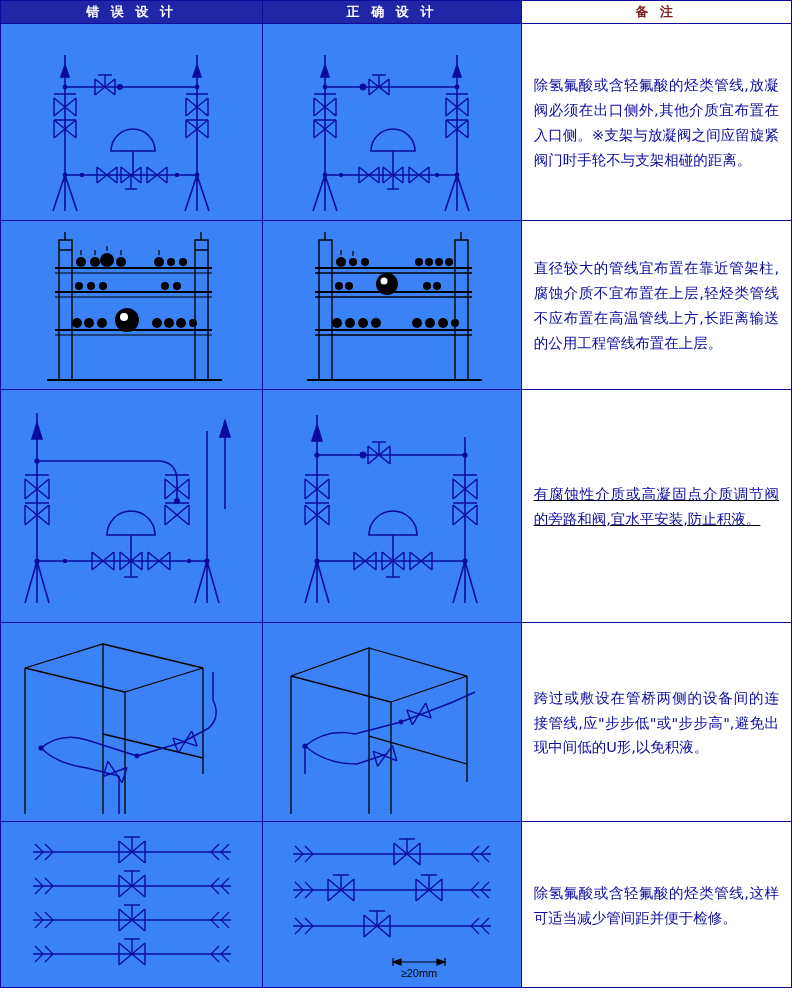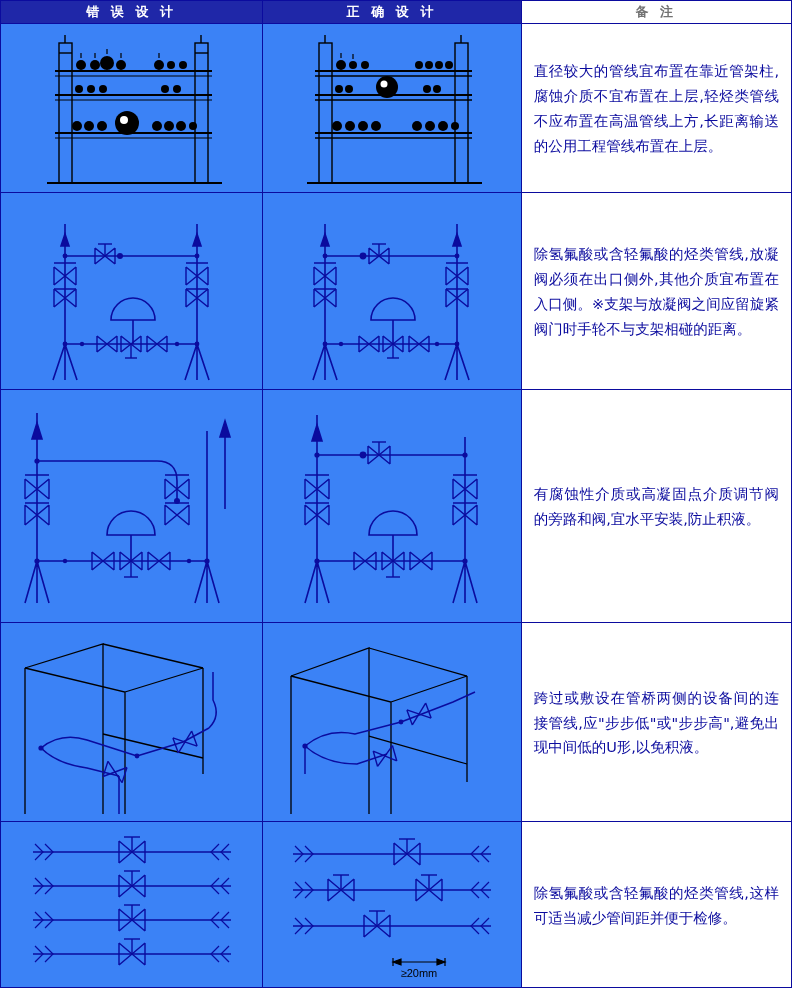--- a/index.html
+++ b/index.html
@@ -1,160 +1,45 @@
 <!DOCTYPE html>
 <html><head>
 <meta charset="utf-8">
 <style>
   html,body{margin:0;padding:0;background:#ffffff;}
   body{width:792px;height:1007px;font-family:"Liberation Sans","DejaVu Sans",sans-serif;}
   .sheet{width:792px;height:1007px;position:relative;background:#fff;}
   table.grid{border-collapse:collapse;width:792px;table-layout:fixed;}
   table.grid td{border:1px solid #0b0b9e;vertical-align:middle;padding:0;}
-  .hdr td{background:#ffffff;height:22px;text-align:center;color:#737373;
+  .hdr td{background:#ffffff;height:22px;text-align:center;color:#7f1d1d;
           font-size:13px;letter-spacing:4px;font-weight:bold;}
   .hdr td.blue{background:#1f27a8;color:#ffffff;}
   col.c1{width:262px;} col.c2{width:258px;} col.c3{width:270px;}
   .cell{position:relative;overflow:hidden;background:#3b82f6;}
   .cell svg{display:block;margin:0 auto;}
   .note{padding:10px 12px 8px 12px;color:#0b0b9e;font-size:14.5px;line-height:1.72;
         font-family:"DejaVu Sans",sans-serif;text-align:justify;}
-  .r1{height:168px;} .r2{height:196px;} .r3{height:232px;} .r4{height:198px;} .r5{height:165px;}
+  .r1{height:168px;} .r2{height:196px;} .r3{height:232px;text-decoration:underline;} .r4{height:198px;} .r5{height:165px;}
 </style>
 </head>
 <body>
 
 <div class="sheet">
 <table class="grid">
   <colgroup>
         <col class="c1">
         <col class="c2">
         <col class="c3">
       </colgroup>
 
   <tbody>
         <tr class="hdr">
     <td class="blue">错 误 设 计</td>
     <td class="blue">正 确 设 计</td>
     <td>备    注</td>
-  </tr>
-
-  <tr>
-    <td class="cell r1">
-      <svg width="250" height="166" viewBox="0 0 250 166">
-        <g stroke="#000" fill="none" stroke-width="1.4">
-
-          <rect x="52" y="18" width="13" height="140"></rect>
-          <rect x="188" y="18" width="13" height="140"></rect>
-          <line x1="52" y1="28" x2="65" y2="28"></line>
-          <line x1="188" y1="28" x2="201" y2="28"></line>
-
-          <line x1="48" y1="46" x2="205" y2="46" stroke-width="2"></line>
-          <line x1="48" y1="51" x2="205" y2="51" stroke-width="1"></line>
-
-          <line x1="48" y1="70" x2="205" y2="70" stroke-width="2"></line>
-          <line x1="48" y1="75" x2="205" y2="75" stroke-width="1"></line>
-
-          <line x1="48" y1="108" x2="205" y2="108" stroke-width="2"></line>
-          <line x1="48" y1="113" x2="205" y2="113" stroke-width="1"></line>
-
-          <line x1="40" y1="158" x2="215" y2="158" stroke-width="2"></line>
-          <line x1="58" y1="18" x2="58" y2="10"></line>
-          <line x1="194" y1="18" x2="194" y2="10"></line>
-        </g>
-
-        <g fill="#000">
-          <circle cx="74" cy="40" r="5"></circle>
-                <circle cx="88" cy="40" r="5"></circle>
-          <circle cx="100" cy="38" r="7"></circle>
-                <circle cx="114" cy="40" r="5"></circle>
-          <circle cx="152" cy="40" r="5"></circle>
-                <circle cx="164" cy="40" r="4"></circle>
-          <circle cx="176" cy="40" r="4"></circle>
-        </g>
-        <g stroke="#000" fill="none" stroke-width="1.2">
-          <line x1="74" y1="33" x2="74" y2="28"></line>
-                <line x1="88" y1="33" x2="88" y2="28"></line>
-          <line x1="100" y1="29" x2="100" y2="24"></line>
-                <line x1="114" y1="33" x2="114" y2="28"></line>
-          <line x1="152" y1="33" x2="152" y2="28"></line>
-        </g>
-
-        <g fill="#000">
-          <circle cx="72" cy="64" r="4"></circle>
-                <circle cx="84" cy="64" r="4"></circle>
-          <circle cx="96" cy="64" r="4"></circle>
-                <circle cx="158" cy="64" r="4"></circle>
-          <circle cx="170" cy="64" r="4"></circle>
-        </g>
-
-        <g fill="#000">
-          <circle cx="70" cy="101" r="5"></circle>
-                <circle cx="82" cy="101" r="5"></circle>
-          <circle cx="95" cy="101" r="5"></circle>
-          <circle cx="150" cy="101" r="5"></circle>
-                <circle cx="162" cy="101" r="5"></circle>
-          <circle cx="174" cy="101" r="5"></circle>
-                <circle cx="186" cy="101" r="4"></circle>
-        </g>
-        <circle cx="120" cy="98" r="12" fill="#000"></circle>
-        <circle cx="117" cy="95" r="4" fill="#fff"></circle>
-      </svg>
-    </td>
-    <td class="cell r1">
-      <svg width="246" height="166" viewBox="0 0 246 166">
-        <g stroke="#000" fill="none" stroke-width="1.4">
-          <rect x="50" y="18" width="13" height="140"></rect>
-          <rect x="186" y="18" width="13" height="140"></rect>
-          <line x1="46" y1="46" x2="203" y2="46" stroke-width="2"></line>
-          <line x1="46" y1="51" x2="203" y2="51"></line>
-          <line x1="46" y1="70" x2="203" y2="70" stroke-width="2"></line>
-          <line x1="46" y1="75" x2="203" y2="75"></line>
-          <line x1="46" y1="108" x2="203" y2="108" stroke-width="2"></line>
-          <line x1="46" y1="113" x2="203" y2="113"></line>
-          <line x1="38" y1="158" x2="213" y2="158" stroke-width="2"></line>
-          <line x1="56" y1="18" x2="56" y2="10"></line>
-          <line x1="192" y1="18" x2="192" y2="10"></line>
-        </g>
-        <g fill="#000">
-          <circle cx="72" cy="40" r="5"></circle>
-                <circle cx="84" cy="40" r="4"></circle>
-          <circle cx="96" cy="40" r="4"></circle>
-          <circle cx="150" cy="40" r="4"></circle>
-                <circle cx="160" cy="40" r="4"></circle>
-          <circle cx="170" cy="40" r="4"></circle>
-                <circle cx="180" cy="40" r="4"></circle>
-        </g>
-        <g stroke="#000" fill="none" stroke-width="1.2">
-          <line x1="72" y1="33" x2="72" y2="28"></line>
-                <line x1="84" y1="34" x2="84" y2="29"></line>
-        </g>
-        <g fill="#000">
-          <circle cx="70" cy="64" r="4"></circle>
-                <circle cx="80" cy="64" r="4"></circle>
-          <circle cx="158" cy="64" r="4"></circle>
-                <circle cx="168" cy="64" r="4"></circle>
-        </g>
-        <circle cx="118" cy="62" r="11" fill="#000"></circle>
-        <circle cx="115" cy="59" r="3.5" fill="#fff"></circle>
-        <g fill="#000">
-          <circle cx="68" cy="101" r="5"></circle>
-                <circle cx="81" cy="101" r="5"></circle>
-          <circle cx="94" cy="101" r="5"></circle>
-                <circle cx="107" cy="101" r="5"></circle>
-          <circle cx="148" cy="101" r="5"></circle>
-                <circle cx="161" cy="101" r="5"></circle>
-          <circle cx="174" cy="101" r="5"></circle>
-                <circle cx="186" cy="101" r="4"></circle>
-        </g>
-      </svg>
-    </td>
-    <td class="r1">
-      <div class="note">直径较大的管线宜布置在靠近管架柱,腐蚀介质不宜布置在上层,轻烃类管线不应布置在高温管线上方,长距离输送的公用工程管线布置在上层。</div>
-    </td>
   </tr>
 
   <tr>
     <td class="cell r2">
       <svg width="250" height="194" viewBox="0 0 250 194">
         <g stroke="#0b0b9e" fill="none" stroke-width="1.6">
 
           <line x1="58" y1="40" x2="58" y2="150"></line>
           <line x1="190" y1="40" x2="190" y2="150"></line>
 
@@ -273,20 +158,135 @@
           <circle cx="56" cy="150" r="2.4"></circle>
                 <circle cx="188" cy="150" r="2.4"></circle>
           <circle cx="72" cy="150" r="2.2"></circle>
                 <circle cx="168" cy="150" r="2.2"></circle>
           <circle cx="94" cy="62" r="3.4"></circle>
         </g>
       </svg>
     </td>
     <td class="r2">
       <div class="note">除氢氟酸或含轻氟酸的烃类管线,放凝阀必须在出口侧外,其他介质宜布置在入口侧。※支架与放凝阀之间应留旋紧阀门时手轮不与支架相碰的距离。</div>
+    </td>
+  </tr>
+
+  <tr>
+    <td class="cell r1">
+      <svg width="250" height="166" viewBox="0 0 250 166">
+        <g stroke="#000" fill="none" stroke-width="1.4">
+
+          <rect x="52" y="18" width="13" height="140"></rect>
+          <rect x="188" y="18" width="13" height="140"></rect>
+          <line x1="52" y1="28" x2="65" y2="28"></line>
+          <line x1="188" y1="28" x2="201" y2="28"></line>
+
+          <line x1="48" y1="46" x2="205" y2="46" stroke-width="2"></line>
+          <line x1="48" y1="51" x2="205" y2="51" stroke-width="1"></line>
+
+          <line x1="48" y1="70" x2="205" y2="70" stroke-width="2"></line>
+          <line x1="48" y1="75" x2="205" y2="75" stroke-width="1"></line>
+
+          <line x1="48" y1="108" x2="205" y2="108" stroke-width="2"></line>
+          <line x1="48" y1="113" x2="205" y2="113" stroke-width="1"></line>
+
+          <line x1="40" y1="158" x2="215" y2="158" stroke-width="2"></line>
+          <line x1="58" y1="18" x2="58" y2="10"></line>
+          <line x1="194" y1="18" x2="194" y2="10"></line>
+        </g>
+
+        <g fill="#000">
+          <circle cx="74" cy="40" r="5"></circle>
+                <circle cx="88" cy="40" r="5"></circle>
+          <circle cx="100" cy="38" r="7"></circle>
+                <circle cx="114" cy="40" r="5"></circle>
+          <circle cx="152" cy="40" r="5"></circle>
+                <circle cx="164" cy="40" r="4"></circle>
+          <circle cx="176" cy="40" r="4"></circle>
+        </g>
+        <g stroke="#000" fill="none" stroke-width="1.2">
+          <line x1="74" y1="33" x2="74" y2="28"></line>
+                <line x1="88" y1="33" x2="88" y2="28"></line>
+          <line x1="100" y1="29" x2="100" y2="24"></line>
+                <line x1="114" y1="33" x2="114" y2="28"></line>
+          <line x1="152" y1="33" x2="152" y2="28"></line>
+        </g>
+
+        <g fill="#000">
+          <circle cx="72" cy="64" r="4"></circle>
+                <circle cx="84" cy="64" r="4"></circle>
+          <circle cx="96" cy="64" r="4"></circle>
+                <circle cx="158" cy="64" r="4"></circle>
+          <circle cx="170" cy="64" r="4"></circle>
+        </g>
+
+        <g fill="#000">
+          <circle cx="70" cy="101" r="5"></circle>
+                <circle cx="82" cy="101" r="5"></circle>
+          <circle cx="95" cy="101" r="5"></circle>
+          <circle cx="150" cy="101" r="5"></circle>
+                <circle cx="162" cy="101" r="5"></circle>
+          <circle cx="174" cy="101" r="5"></circle>
+                <circle cx="186" cy="101" r="4"></circle>
+        </g>
+        <circle cx="120" cy="98" r="12" fill="#000"></circle>
+        <circle cx="117" cy="95" r="4" fill="#fff"></circle>
+      </svg>
+    </td>
+    <td class="cell r1">
+      <svg width="246" height="166" viewBox="0 0 246 166">
+        <g stroke="#000" fill="none" stroke-width="1.4">
+          <rect x="50" y="18" width="13" height="140"></rect>
+          <rect x="186" y="18" width="13" height="140"></rect>
+          <line x1="46" y1="46" x2="203" y2="46" stroke-width="2"></line>
+          <line x1="46" y1="51" x2="203" y2="51"></line>
+          <line x1="46" y1="70" x2="203" y2="70" stroke-width="2"></line>
+          <line x1="46" y1="75" x2="203" y2="75"></line>
+          <line x1="46" y1="108" x2="203" y2="108" stroke-width="2"></line>
+          <line x1="46" y1="113" x2="203" y2="113"></line>
+          <line x1="38" y1="158" x2="213" y2="158" stroke-width="2"></line>
+          <line x1="56" y1="18" x2="56" y2="10"></line>
+          <line x1="192" y1="18" x2="192" y2="10"></line>
+        </g>
+        <g fill="#000">
+          <circle cx="72" cy="40" r="5"></circle>
+                <circle cx="84" cy="40" r="4"></circle>
+          <circle cx="96" cy="40" r="4"></circle>
+          <circle cx="150" cy="40" r="4"></circle>
+                <circle cx="160" cy="40" r="4"></circle>
+          <circle cx="170" cy="40" r="4"></circle>
+                <circle cx="180" cy="40" r="4"></circle>
+        </g>
+        <g stroke="#000" fill="none" stroke-width="1.2">
+          <line x1="72" y1="33" x2="72" y2="28"></line>
+                <line x1="84" y1="34" x2="84" y2="29"></line>
+        </g>
+        <g fill="#000">
+          <circle cx="70" cy="64" r="4"></circle>
+                <circle cx="80" cy="64" r="4"></circle>
+          <circle cx="158" cy="64" r="4"></circle>
+                <circle cx="168" cy="64" r="4"></circle>
+        </g>
+        <circle cx="118" cy="62" r="11" fill="#000"></circle>
+        <circle cx="115" cy="59" r="3.5" fill="#fff"></circle>
+        <g fill="#000">
+          <circle cx="68" cy="101" r="5"></circle>
+                <circle cx="81" cy="101" r="5"></circle>
+          <circle cx="94" cy="101" r="5"></circle>
+                <circle cx="107" cy="101" r="5"></circle>
+          <circle cx="148" cy="101" r="5"></circle>
+                <circle cx="161" cy="101" r="5"></circle>
+          <circle cx="174" cy="101" r="5"></circle>
+                <circle cx="186" cy="101" r="4"></circle>
+        </g>
+      </svg>
+    </td>
+    <td class="r1">
+      <div class="note">直径较大的管线宜布置在靠近管架柱,腐蚀介质不宜布置在上层,轻烃类管线不应布置在高温管线上方,长距离输送的公用工程管线布置在上层。</div>
     </td>
   </tr>
 
   <tr>
     <td class="cell r3">
       <svg width="250" height="230" viewBox="0 0 250 230">
         <g stroke="#0b0b9e" fill="none" stroke-width="1.6">
           <line x1="30" y1="40" x2="30" y2="170"></line>
           <line x1="200" y1="40" x2="200" y2="170"></line>
           <path d="M30 32 L25 48 L35 48 Z" fill="#0b0b9e"></path>

